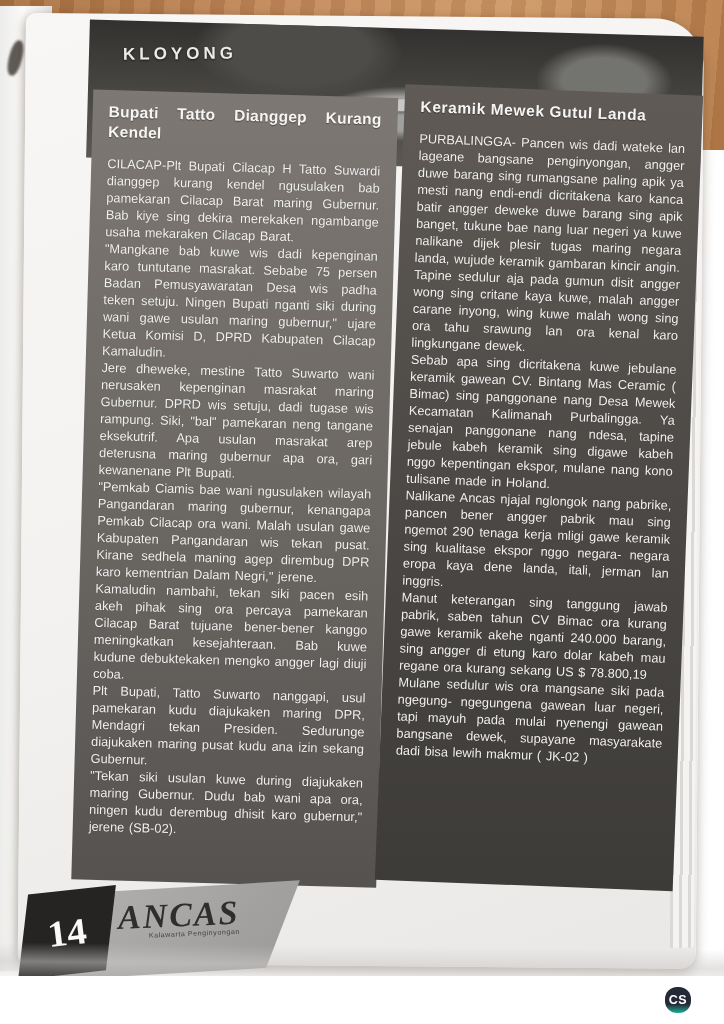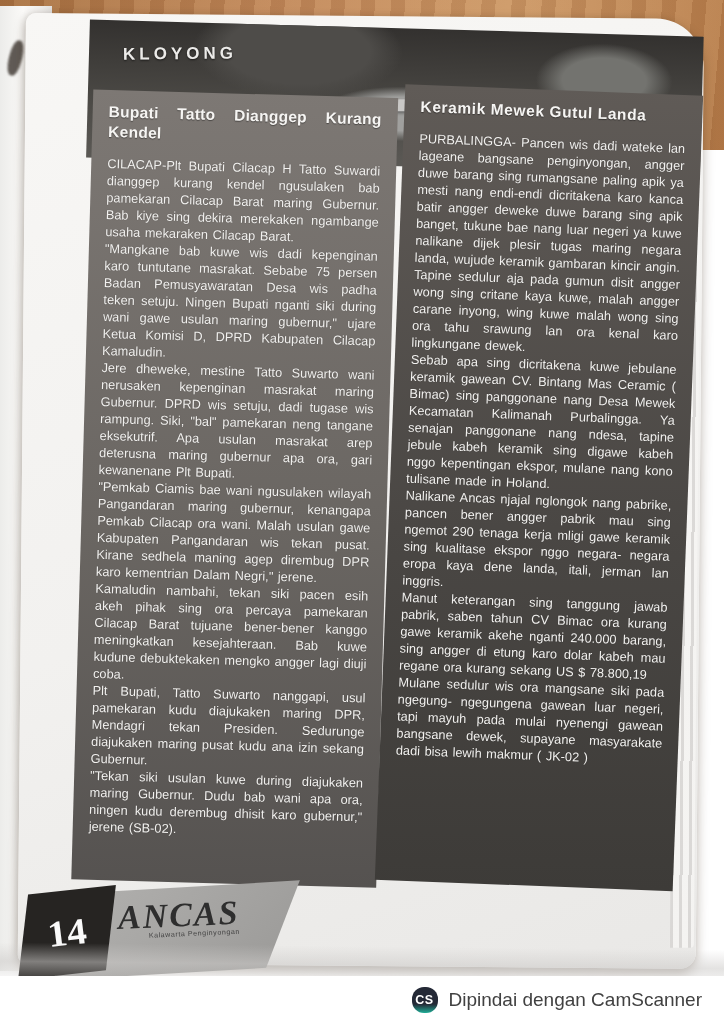--- a/index.html
+++ b/index.html
@@ -196,14 +196,13 @@
   <div class="ancas-wrap">
     <div class="ancas">ANCAS</div>
     <div class="tagline">Kalawarta Penginyongan</div>
   </div>
 </div>
 
 <div class="below-shadow"></div>
 
 <div class="scan-bar">
   <div class="cs-icon">CS</div>
-  <div class="scan-text">Dipindai dengan CamScanner</div>
 </div>
 
 </body></html>

